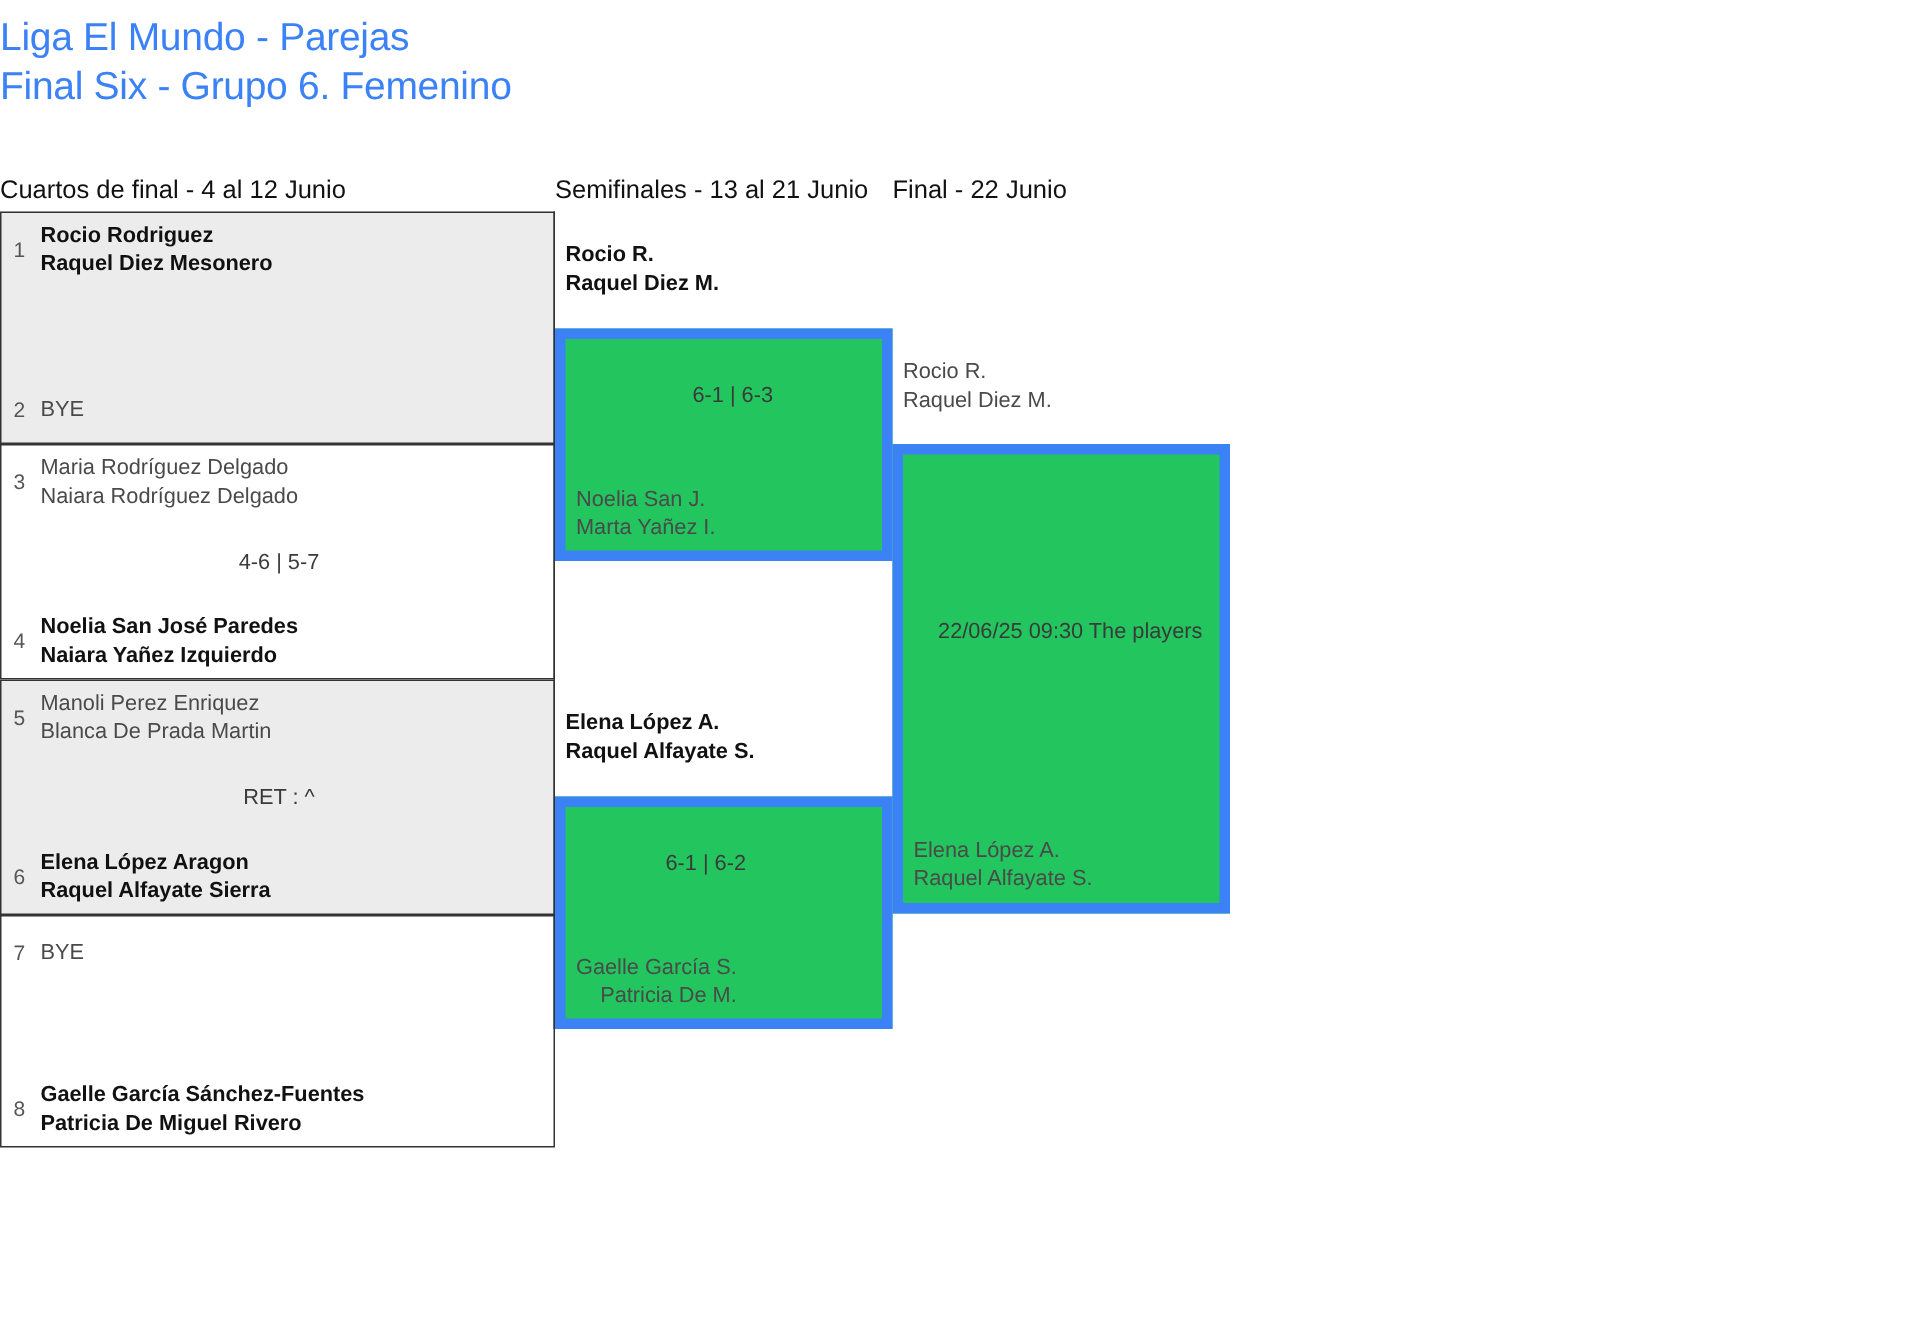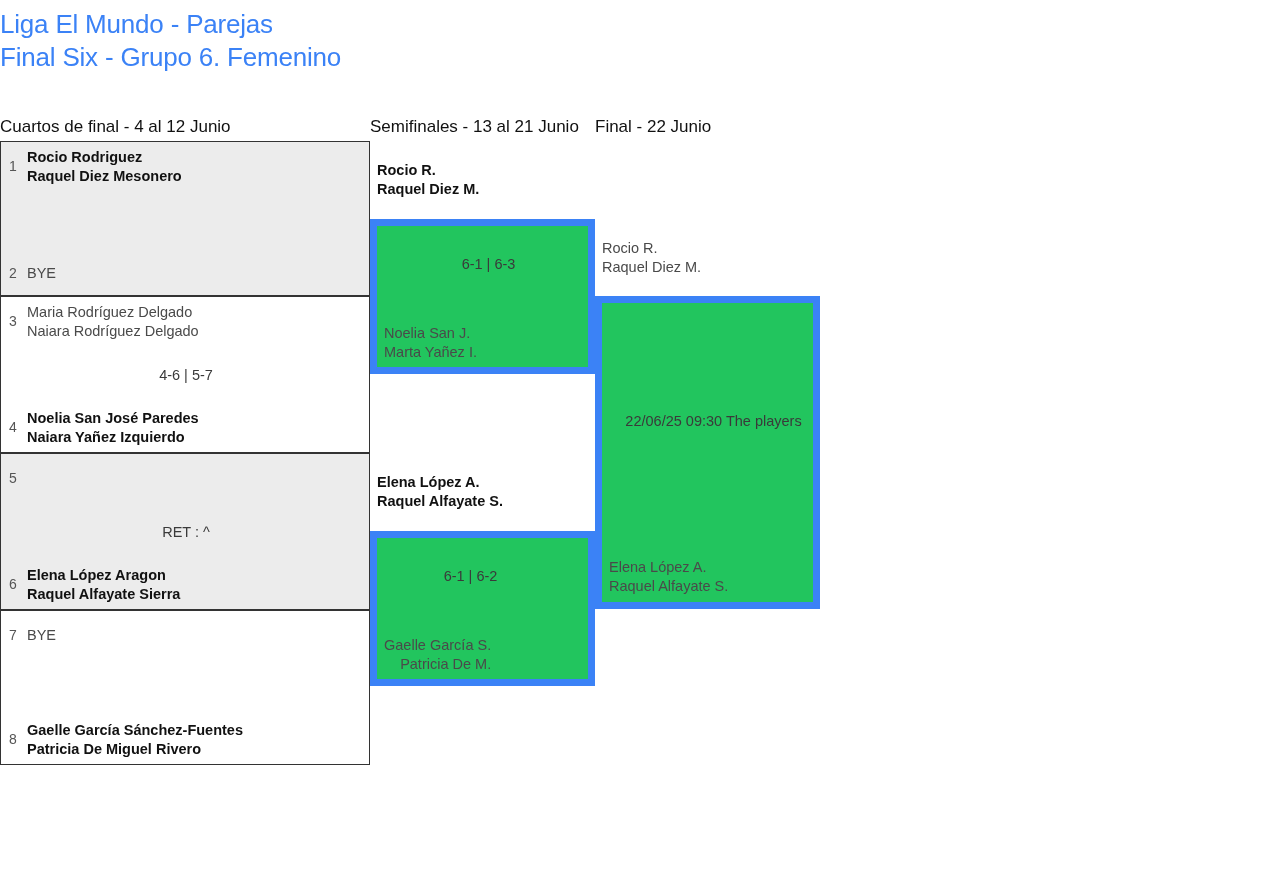--- a/index.html
+++ b/index.html
@@ -192,20 +192,24 @@
       <span class="names winner">
         <span class="nm">Noelia San José Paredes</span>
         <span class="nm">Naiara Yañez Izquierdo</span>
       </span>
     </div>
   </div>
 
   <div class="r1-match shaded" style="top:453px; height:157px;">
     <div class="r1-team top">
       <span class="seed">5</span>
+      <span class="names">
+        <span class="nm">Manoli Perez Enriquez</span>
+        <span class="nm">Blanca De Prada Martin</span>
+      </span>
     </div>
     <div class="r1-score" style="top:70px;">RET : ^</div>
     <div class="r1-team bottom">
       <span class="seed">6</span>
       <span class="names winner">
         <span class="nm">Elena López Aragon</span>
         <span class="nm">Raquel Alfayate Sierra</span>
       </span>
     </div>
   </div>

